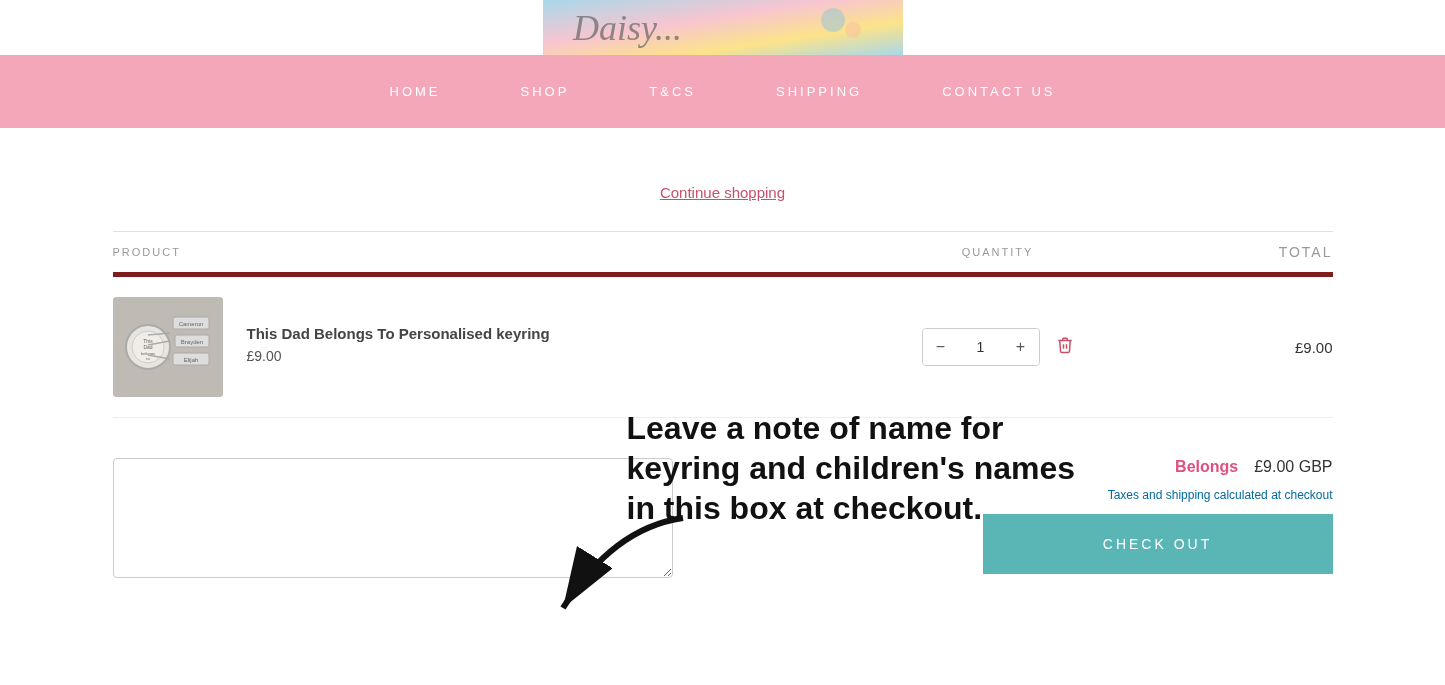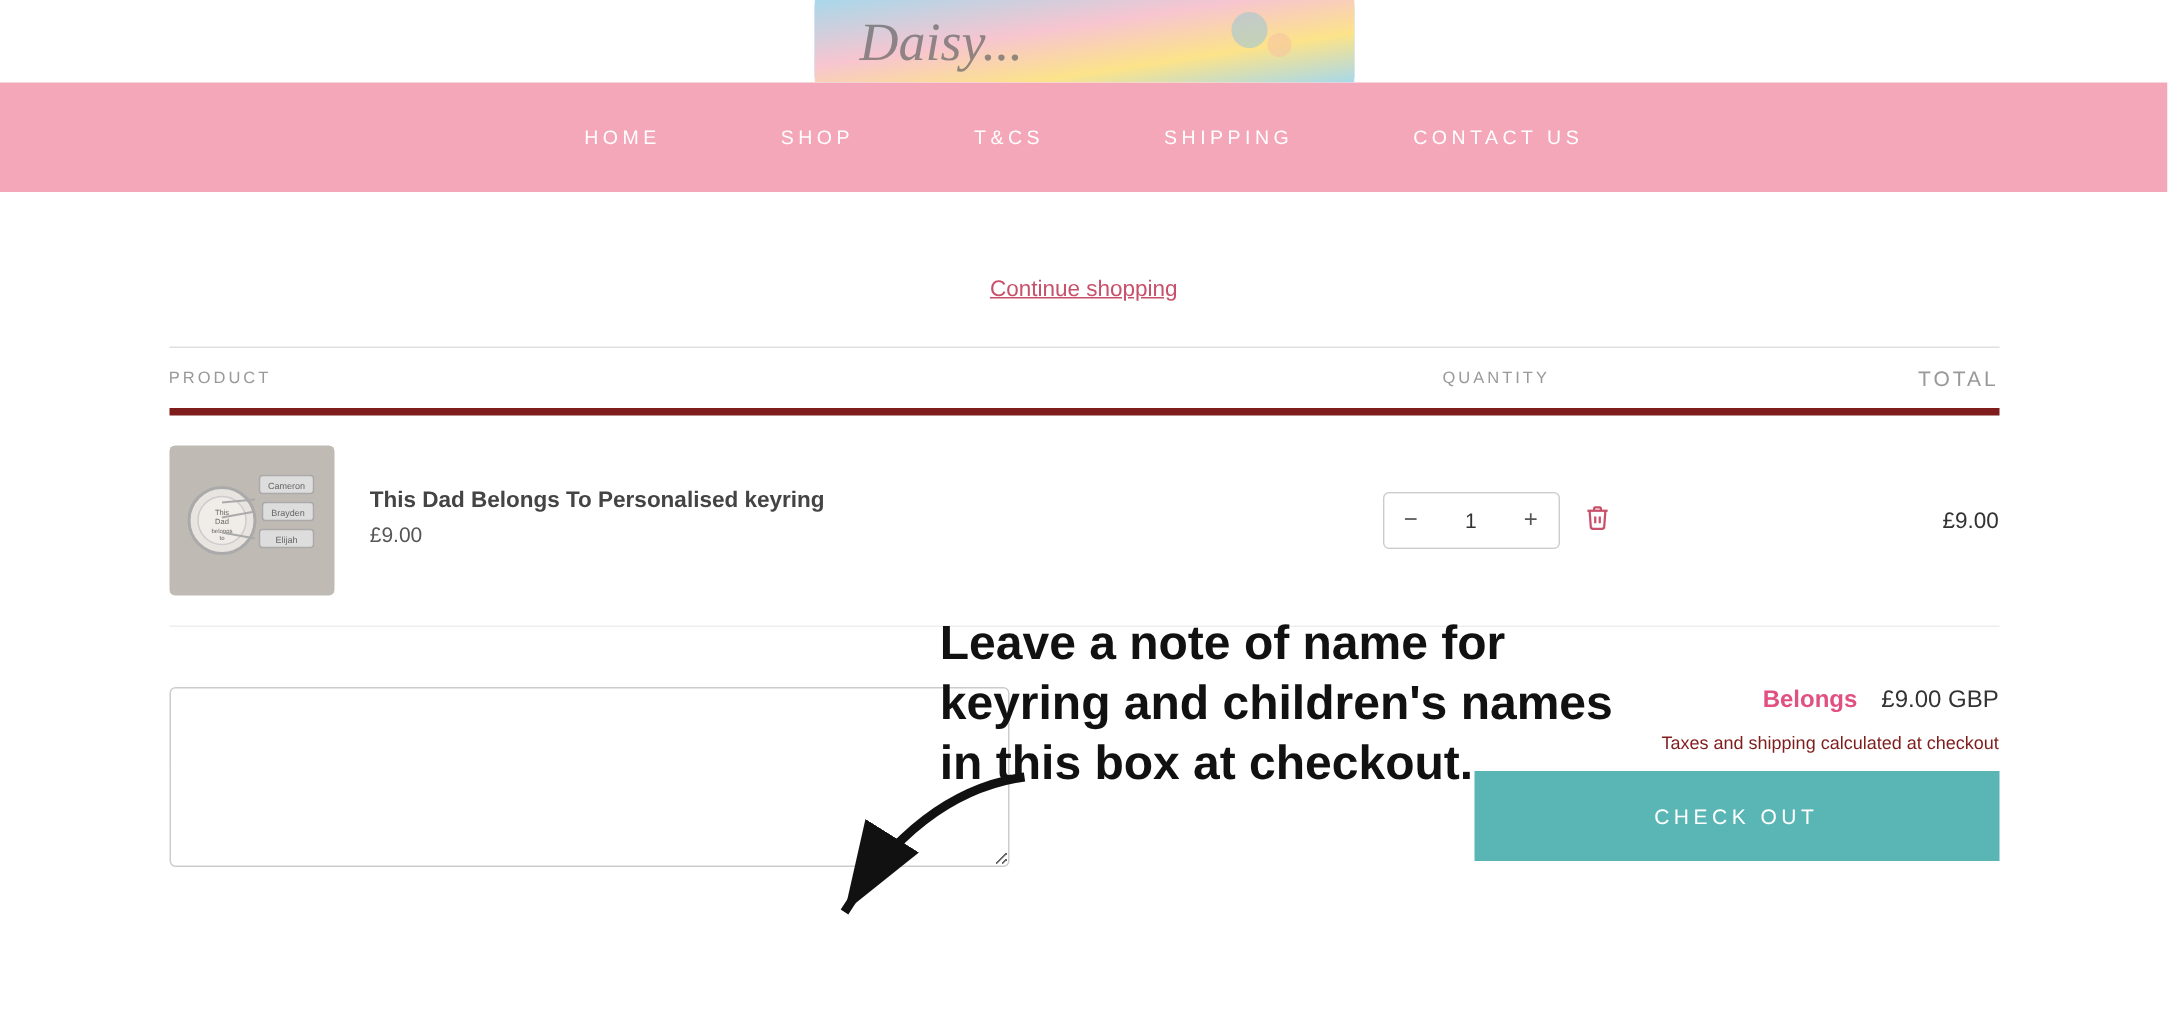--- a/index.html
+++ b/index.html
@@ -254,21 +254,21 @@
       font-family: 'Arial', sans-serif;
     }
     .subtotal-amount {
       font-size: 16px;
       font-weight: 500;
       color: #333;
       font-family: 'Arial', sans-serif;
     }
     .taxes-note {
       font-size: 12px;
-      color: #7f1d1d;
+      color: #0369a1;
       font-family: 'Arial', sans-serif;
       text-align: right;
     }
     .checkout-btn {
       background-color: #5ab5b5;
       color: #fff;
       border: none;
       padding: 22px 80px;
       font-size: 14px;
       letter-spacing: 3px;

